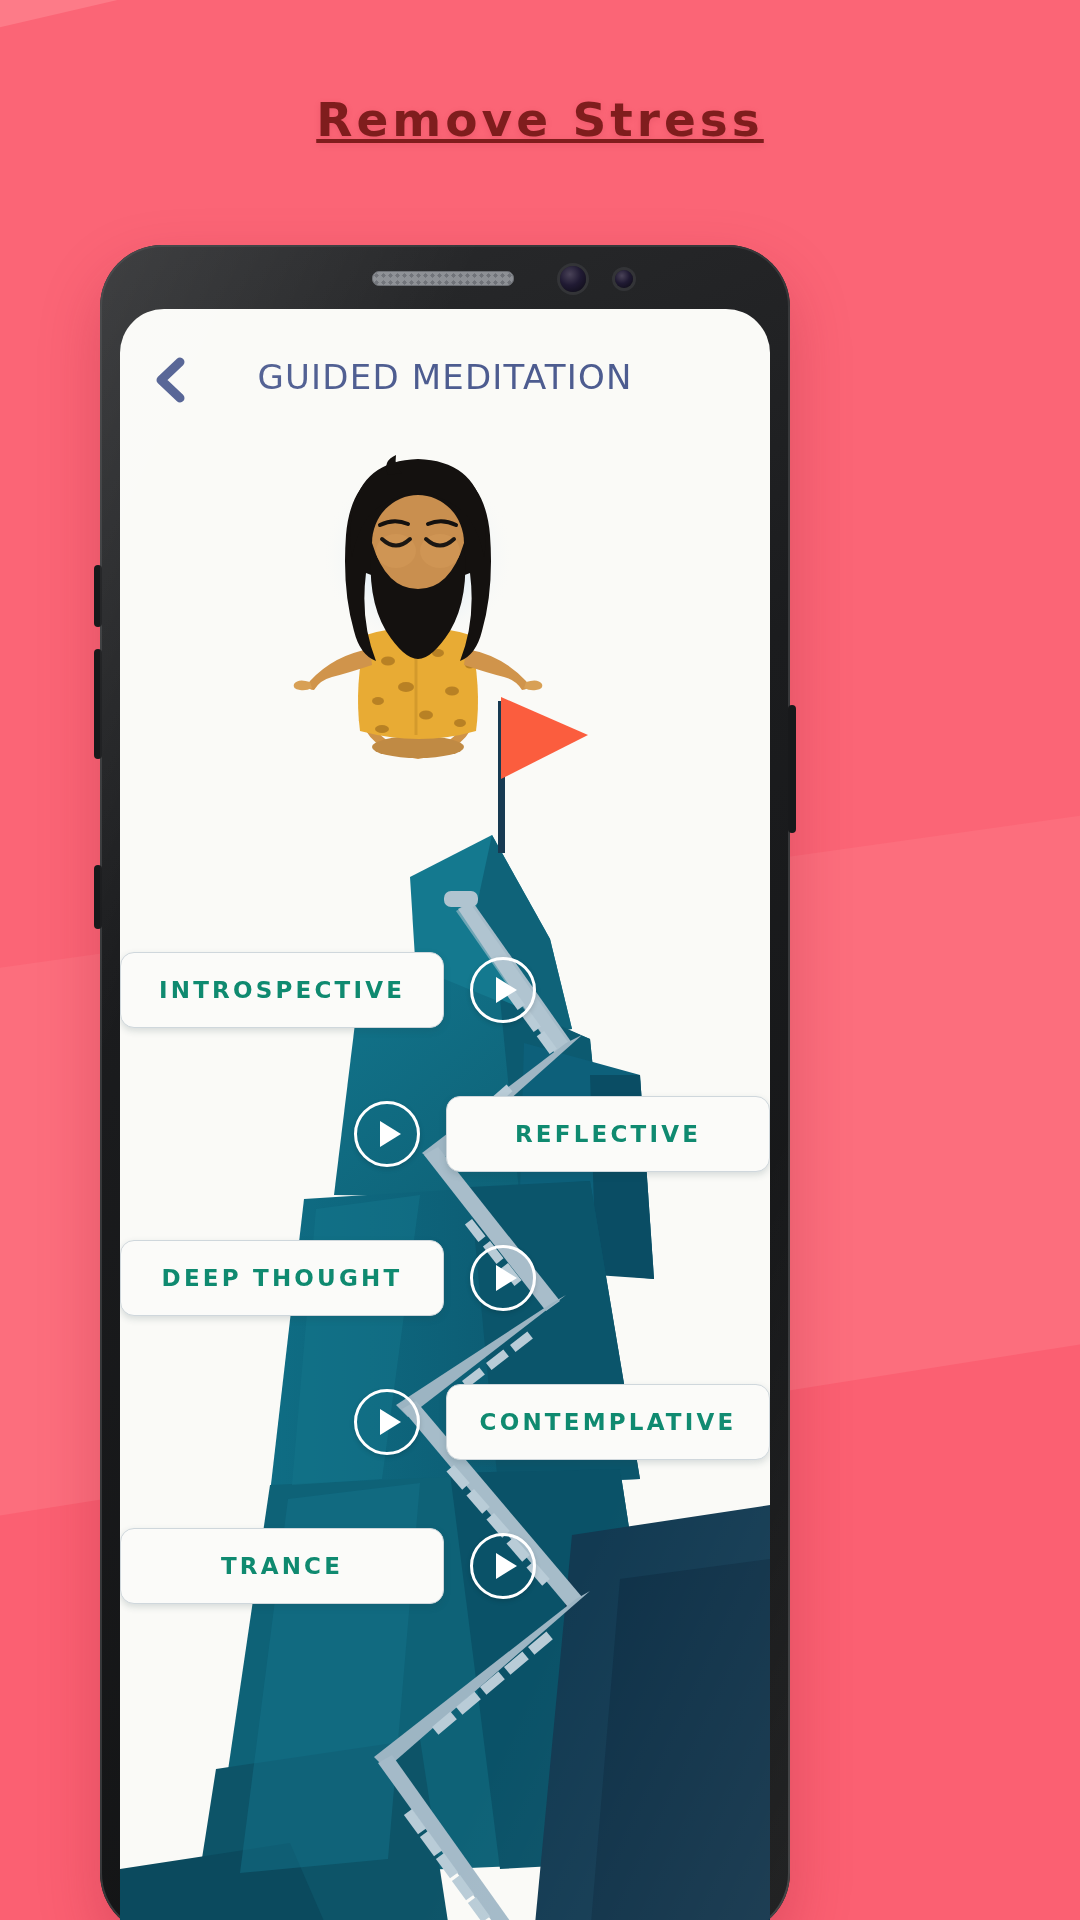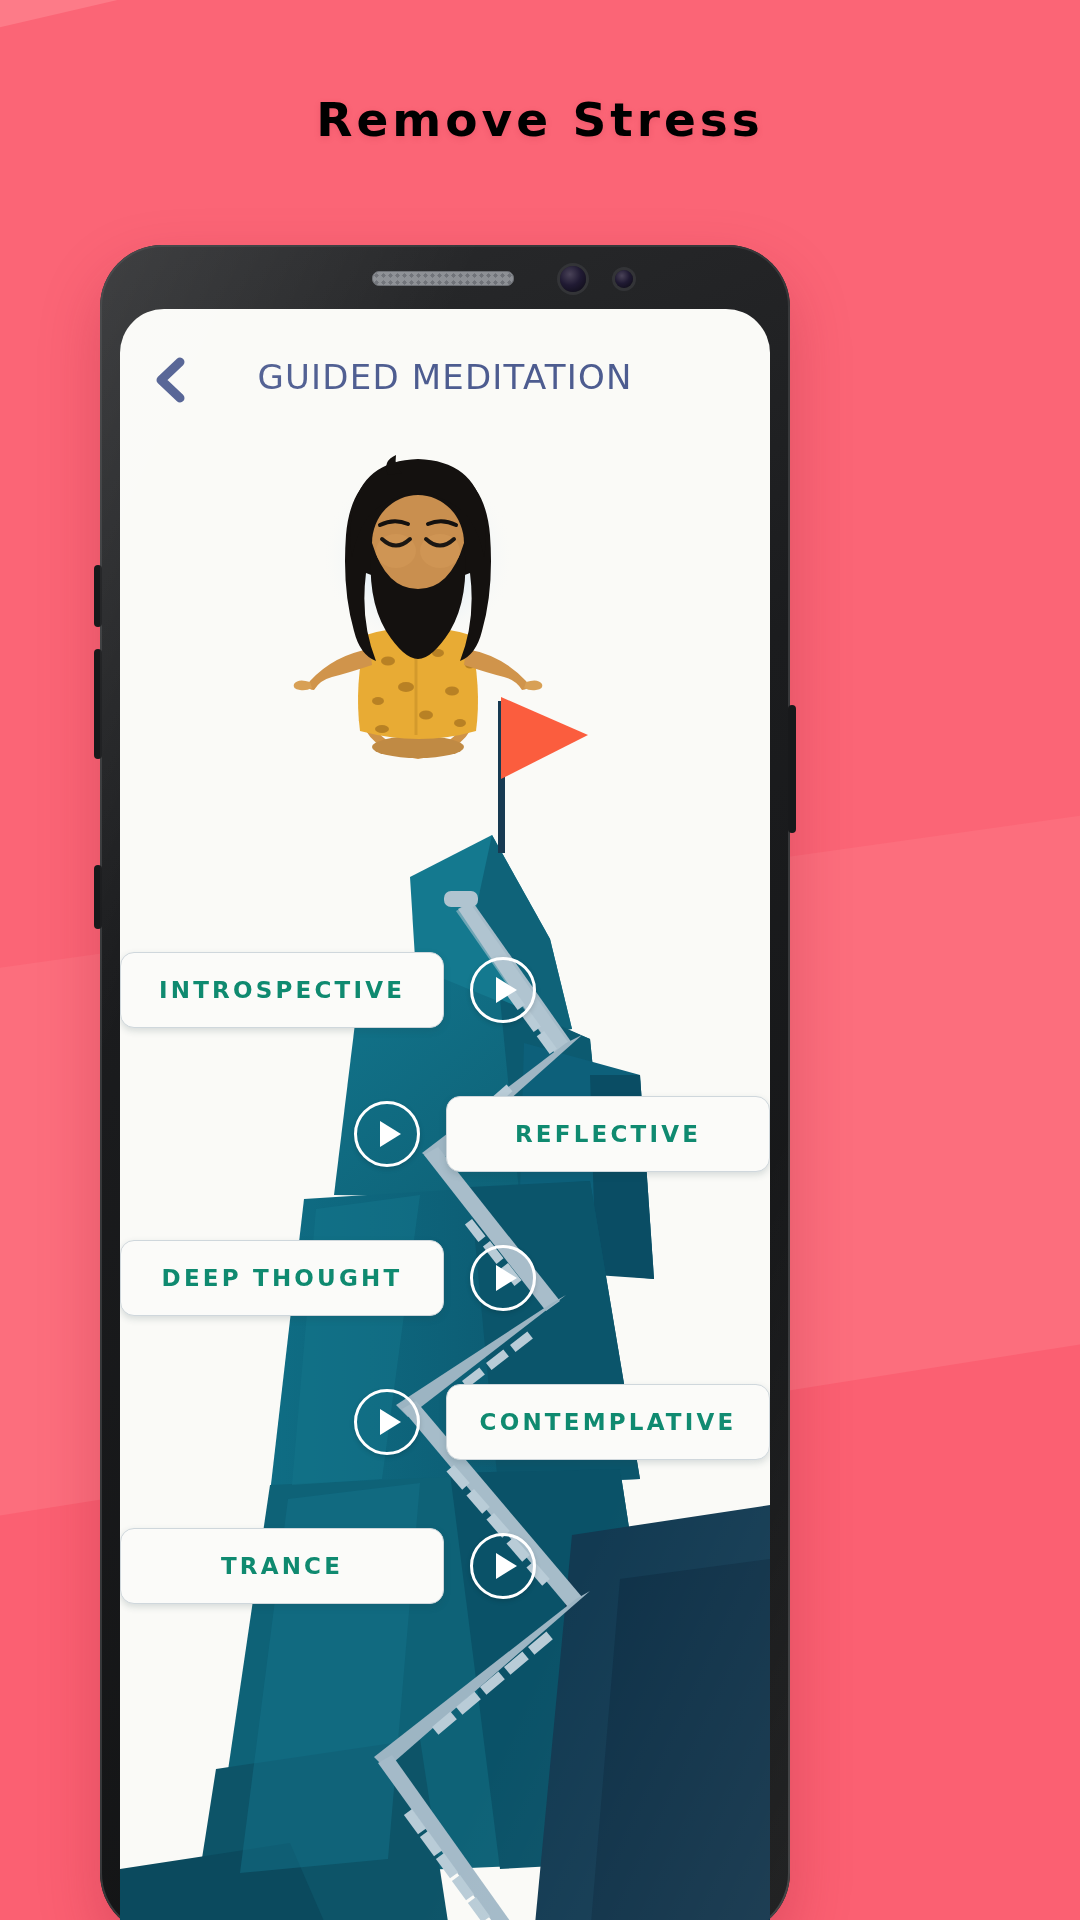--- a/index.html
+++ b/index.html
@@ -23,23 +23,24 @@
     background:#fc6e7d;transform:rotate(-8deg);transform-origin:left top;
   }
   #backdrop .band4{
     position:absolute;left:-5%;bottom:-30%;width:150%;height:50%;
     background:#fb6072;transform:rotate(-9deg);transform-origin:left bottom;
   }
 
   
   #headline{
     position:absolute;top:92px;left:0;width:1080px;text-align:center;
-    color:#000000;font-size:47px;font-weight:600;letter-spacing:4px;
+    color:#7f1d1d;font-size:47px;font-weight:600;letter-spacing:4px;
     font-family:"DejaVu Sans", sans-serif;
     text-shadow:0 2px 6px rgba(170,40,60,.18);
+    text-decoration:underline;
   }
 
   
   #phone{
     position:absolute;left:100px;top:245px;width:690px;height:1690px;
     border-radius:62px;
     background:linear-gradient(155deg,#2a2b2d 0%,#1b1c1e 35%,#121314 100%);
     box-shadow:0 26px 60px rgba(150,25,50,.28),
                0 0 0 2px #37383a inset;
   }

